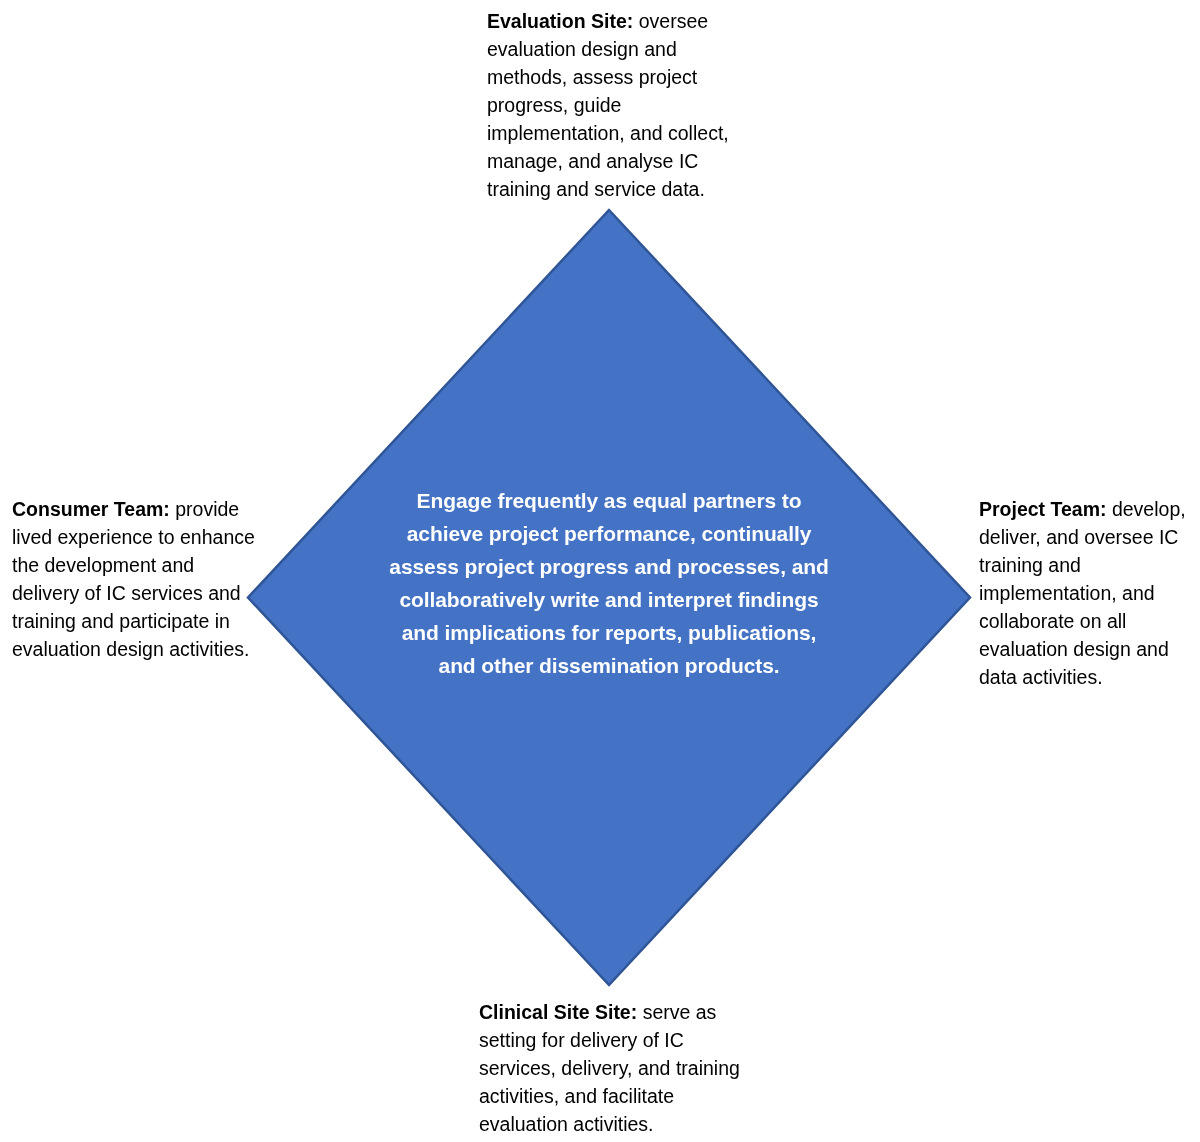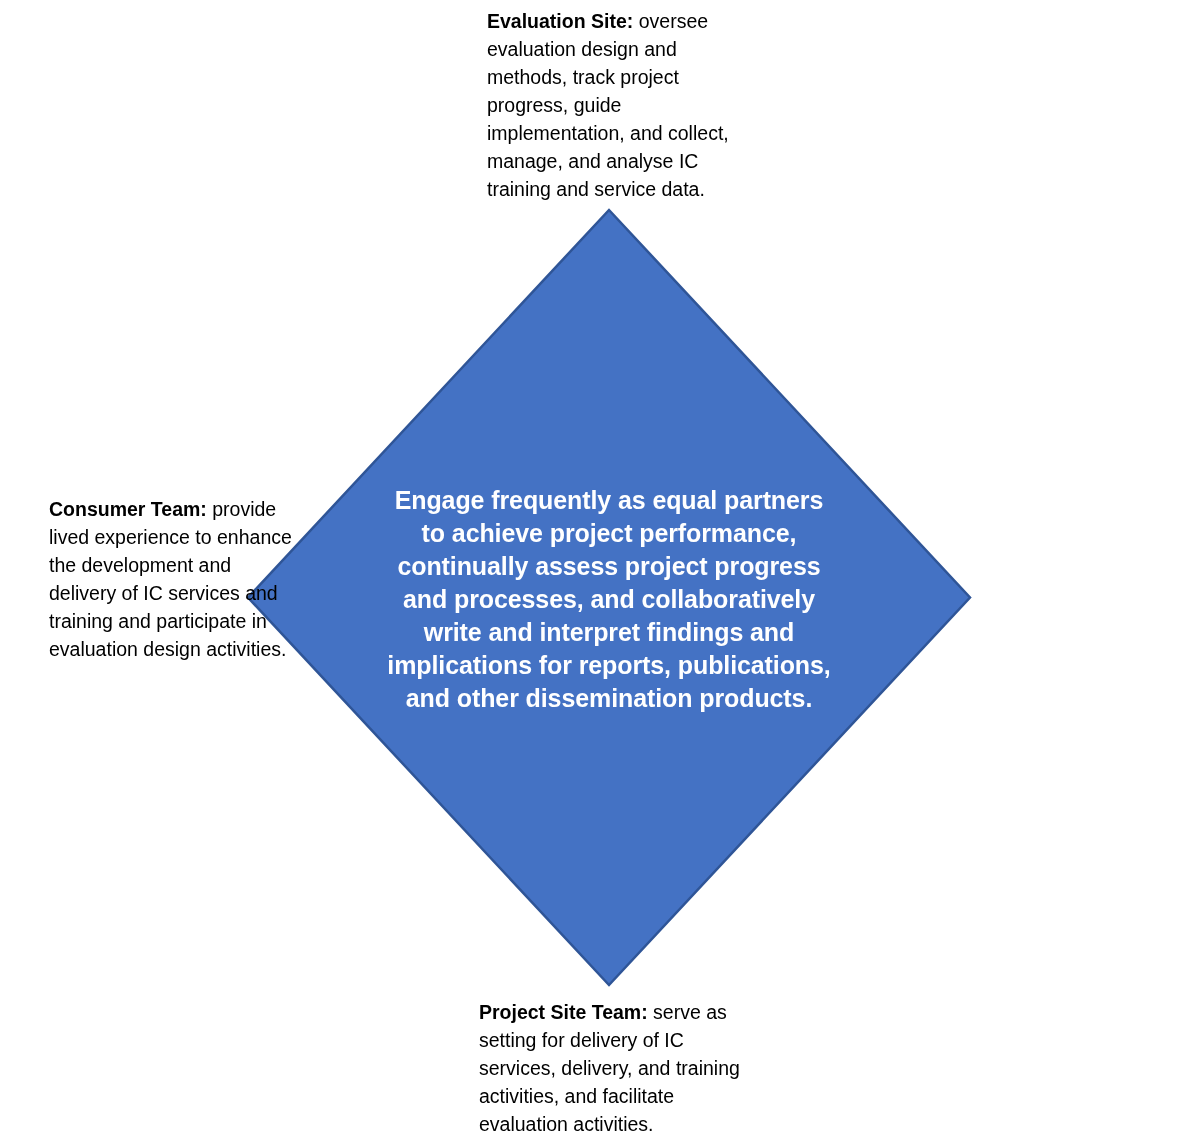--- a/index.html
+++ b/index.html
@@ -36,21 +36,21 @@
 
   
   .center-text {
     position: absolute;
     left: 384px;
     top: 484px;
     width: 450px;
     text-align: center;
     color: #ffffff;
     font-weight: bold;
-    font-size: 25px;
+    font-size: 21px;
     line-height: 33px;
     letter-spacing: -0.1px;
   }
 
   
   .label {
     position: absolute;
     color: #000000;
     font-size: 19.5px;
     line-height: 28px;
@@ -64,21 +64,20 @@
     left: 487px;
     top: 7px;
     width: 245px;
     text-align: left;
   }
   .label-left {
     left: 12px;
     top: 495px;
     width: 245px;
     text-align: left;
-    margin-left: 37px;
   }
   .label-right {
     left: 979px;
     top: 495px;
     width: 222px;
     text-align: left;
   }
   .label-bottom {
     left: 479px;
     top: 998px;
@@ -93,25 +92,28 @@
 
   <div class="diamond-wrap">
     <svg class="diamond-svg" viewBox="0 0 726 779" xmlns="http://www.w3.org/2000/svg">
       <polygon points="363,2 724,389.5 363,777 2,389.5" fill="#4472C4" stroke="#2F5597" stroke-width="2.5" stroke-linejoin="miter"></polygon>
     </svg>
   </div>
 
   <div class="center-text">Engage frequently as equal partners to achieve project performance, continually assess project progress and processes, and collaboratively write and interpret findings and implications for reports, publications, and other dissemination products.</div>
 
   <div class="label label-top">
-    <b>Evaluation Site:</b><span> oversee evaluation design and methods, track project progress, guide implementation, and collect, manage, and analyse IC training and service data.</span>
+    <b>Evaluation Site:</b><span> oversee evaluation design and methods, assess project progress, guide implementation, and collect, manage, and analyse IC training and service data.</span>
   </div>
 
   <div class="label label-left">
     <b>Consumer Team:</b><span> provide lived experience to enhance the development and delivery of IC services and training and participate in evaluation design activities.</span>
   </div>
 
+  <div class="label label-right">
+    <b>Project Team:</b><span> develop, deliver, and oversee IC training and implementation, and collaborate on all evaluation design and data activities.</span>
+  </div>
 
   <div class="label label-bottom">
-    <b>Project Site Team:</b><span> serve as setting for delivery of IC services, delivery, and training activities, and facilitate evaluation activities.</span>
+    <b>Clinical Site Site:</b><span> serve as setting for delivery of IC services, delivery, and training activities, and facilitate evaluation activities.</span>
   </div>
 
 </div>
 
 </body></html>

